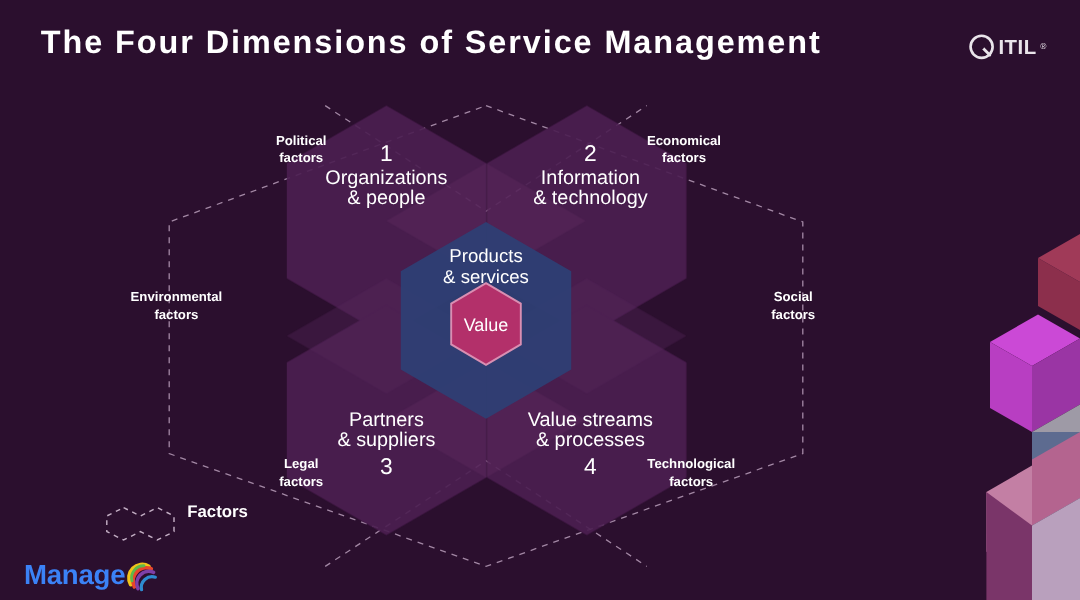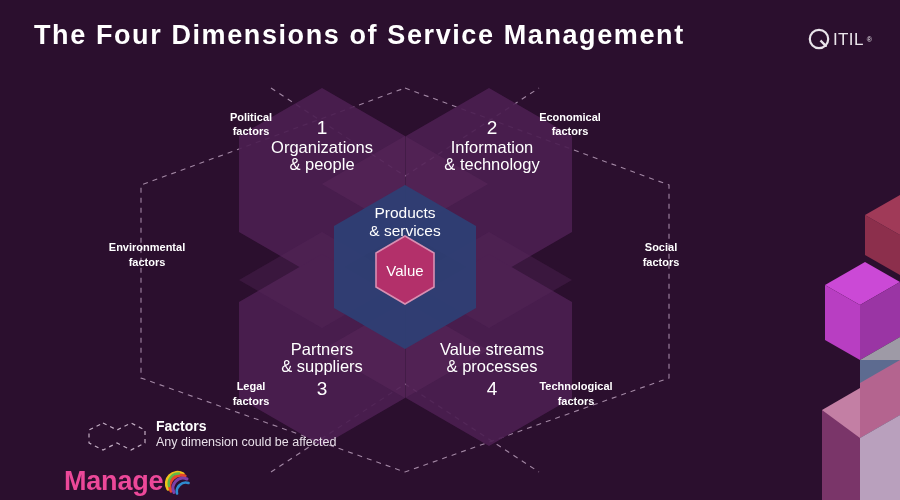--- a/index.html
+++ b/index.html
@@ -20,21 +20,21 @@
     font-size:27px; font-weight:bold; color:#ffffff;
     letter-spacing:1.6px; white-space:nowrap;text-align:right;
   }
   
   .itil-logo {
     position:absolute; right:28px; top:27px;
     display:flex; align-items:center; gap:2px;
   }
   .itil-mark { display:block; }
   .itil-word {
-    font-size:17px; font-weight:normal; color:#e9e4ea;
+    font-size:17px; font-weight:bold; color:#e9e4ea;
     letter-spacing:0.4px; line-height:1;
   }
   .itil-reg {
     font-size:7px; color:#e9e4ea; vertical-align:super;
     margin-left:1px;
   }
   
   #diagram { position:absolute; left:0; top:0; }
   .dim-num {
     font-family:"Liberation Sans", sans-serif;
@@ -66,21 +66,21 @@
     font-size:14px; font-weight:bold; color:#ffffff; line-height:1.15;
   }
   .legend-desc {
     font-size:12.5px; color:#e7dfe8; line-height:1.25; margin-top:1px;
   }
   
   .me-logo {
     position:absolute; left:20px; top:466px;
     display:flex; align-items:center;
   }
-  .me-manage { font-size:27px; font-weight:bold; color:#ec4899; letter-spacing:-0.2px;margin-left:44px; }
+  .me-manage { font-size:23px; font-weight:bold; color:#3b82f6; letter-spacing:-0.2px; }
   .me-engine { font-size:23px; font-weight:normal; color:#ffffff; letter-spacing:-0.2px; }
   .me-swirl { margin-left:1px; display:block; }
   
   #cubes { position:absolute; right:0; top:0; }
 </style>
 </head>
 <body>
 
 <div id="stage">
 
@@ -164,21 +164,20 @@
     <text class="factor-lbl" x="576" y="390">Technological</text>
     <text class="factor-lbl" x="576" y="405">factors</text>
   </svg>
 
   <div class="legend">
     <svg width="58" height="40" viewBox="0 0 58 40">
       <path d="M15 7 L29 14 L43 7 L57 14 L57 27 L43 34 L29 27 L15 34 L1 27 L1 14 Z" fill="none" stroke="#c3aec4" stroke-width="1.2" stroke-dasharray="4 4"></path>
     </svg>
     <div class="legend-text">
       <div class="legend-title">Factors</div>
-      <div class="legend-desc">Any dimension could be affected</div>
     </div>
   </div>
 
   <div class="me-logo">
     <span class="me-manage">Manage</span>
     <svg class="me-swirl" width="26" height="26" viewBox="0 0 26 26">
       <path d="M4 20 A11 11 0 0 1 19 5" fill="none" stroke="#f0c419" stroke-width="3.4" stroke-linecap="round"></path>
       <path d="M7 22 A11 11 0 0 1 21 7" fill="none" stroke="#e8452c" stroke-width="3.2" stroke-linecap="round"></path>
       <path d="M10 23.5 A10 10 0 0 1 23 10" fill="none" stroke="#7e3fa8" stroke-width="3" stroke-linecap="round"></path>
       <path d="M13 24.5 A9 9 0 0 1 24.5 14" fill="none" stroke="#2e8bd0" stroke-width="2.6" stroke-linecap="round"></path>

